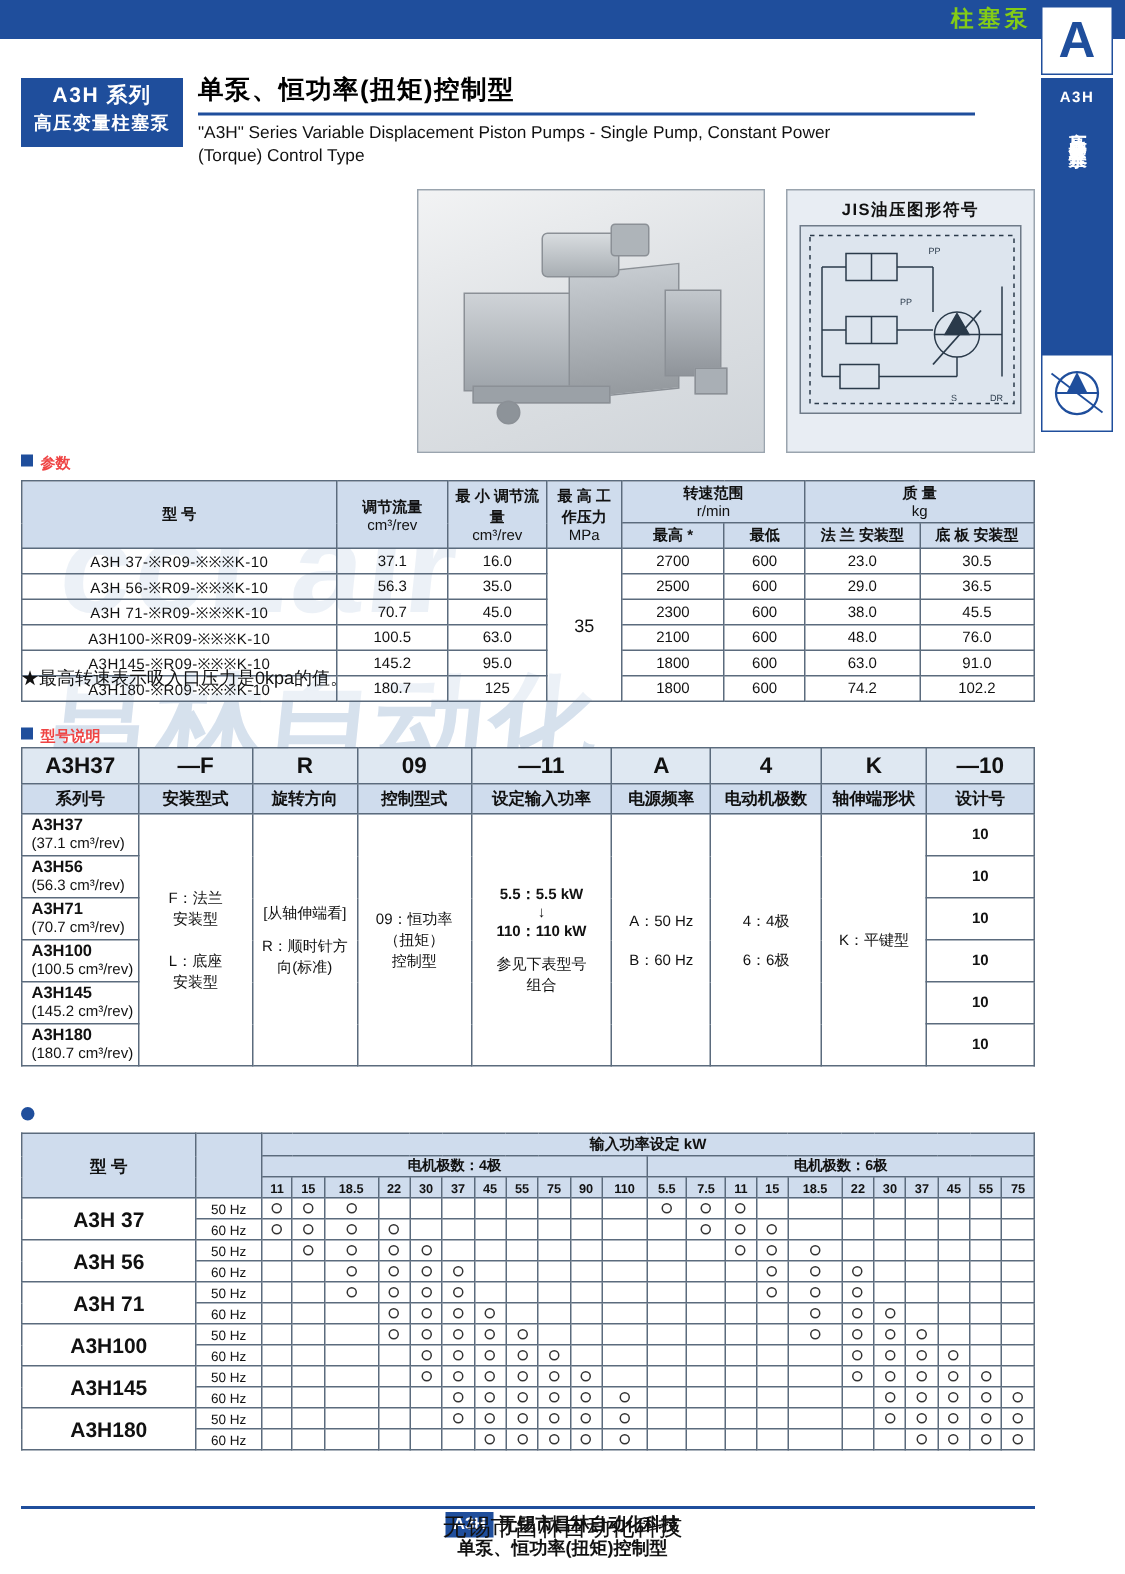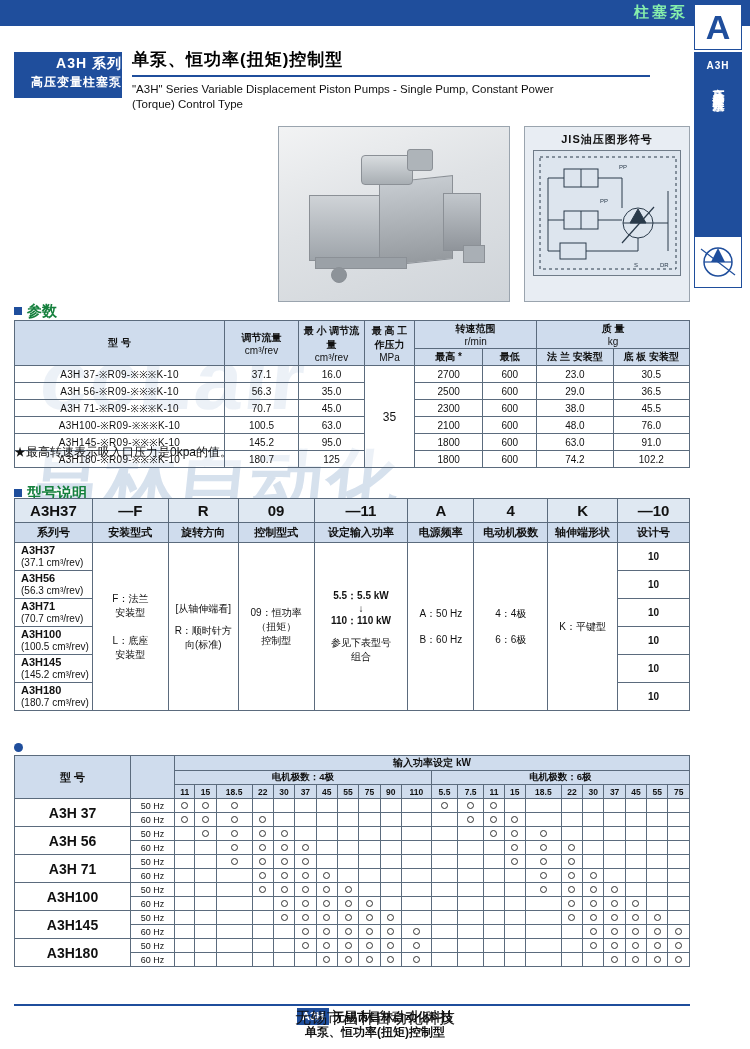--- a/index.html
+++ b/index.html
@@ -31,21 +31,21 @@
   }
   .watermark .wl2 { font-size:72px; margin-top:6px; }
 
   
   .topbar {
     position:absolute; left:0; top:0; width:750px; height:26px;
     background:#1f4e9c;
   }
   .topbar .title {
     position:absolute; right:62px; top:3px;
-    color:#86efac; font-size:15px; font-weight:bold;
+    color:#84cc16; font-size:15px; font-weight:bold;
     letter-spacing:3px;
   }
   .side-a {
     position:absolute; right:8px; top:4px;
     width:48px; height:46px; background:#fff;
     border:1px solid #1f4e9c;
     color:#1f4e9c; font-size:34px; font-weight:bold;
     text-align:center; line-height:44px;
   }
   
@@ -67,21 +67,21 @@
     letter-spacing:2px;
   }
   .sidetab-icon {
     position:absolute; right:8px; top:236px;
     width:48px; height:52px; background:#fff; border:1px solid #1f4e9c;
   }
 
   
   .logobox {
     position:absolute; left:14px; top:52px; width:108px; height:46px;
-    background:#1f4e9c; color:#fff; text-align:right;
+    background:#1f4e9c; color:#fff; text-align:center;
   }
   .logobox .l1 { font-size:14px; font-weight:bold; line-height:22px; letter-spacing:1px; }
   .logobox .l2 { font-size:12px; font-weight:bold; line-height:17px; letter-spacing:1px; }
 
   .titlewrap { position:absolute; left:132px; top:48px; width:520px; }
   .titlewrap .cn {
     font-size:17px; font-weight:bold; color:#000; letter-spacing:1px;
     padding-bottom:4px;
   }
   .titlewrap .rule { height:2px; background:#1f4e9c; width:518px; }
@@ -117,21 +117,21 @@
     text-align:center; font-size:11px; font-weight:bold; padding:5px 0 3px;
     letter-spacing:1px;
   }
   .symbolbox .sb-inner {
     margin:0 8px; height:126px; border:1px solid #6f7b88; background:#dde5ee;
     position:relative;
   }
 
   
   .sect {
-    position:absolute; font-size:15px; font-weight:bold; color:#15803d;
+    position:absolute; font-size:10px; font-weight:bold; color:#ef4444;
   }
   .sect .sq {
     display:inline-block; width:8px; height:8px; background:#1f4e9c;
     margin-right:5px; vertical-align:1px;
   }
   .sect .cir {
     display:inline-block; width:9px; height:9px; border-radius:50%;
     background:#1f4e9c; margin-right:5px; vertical-align:0px;
   }
 

